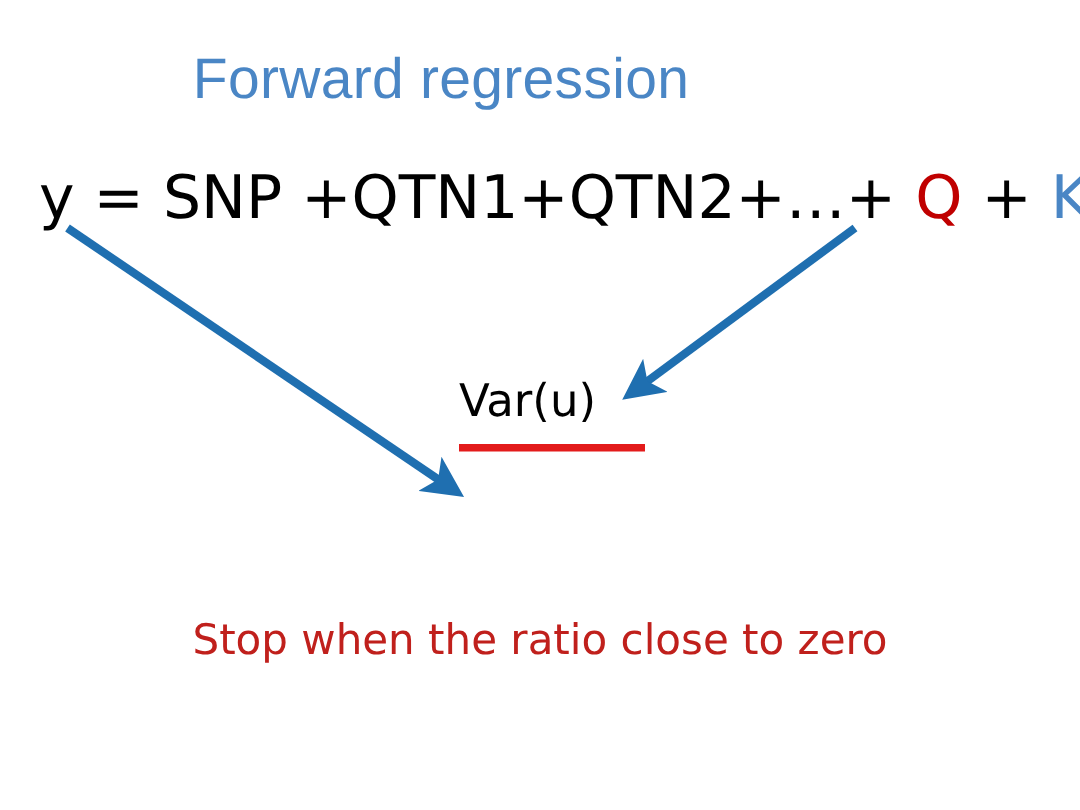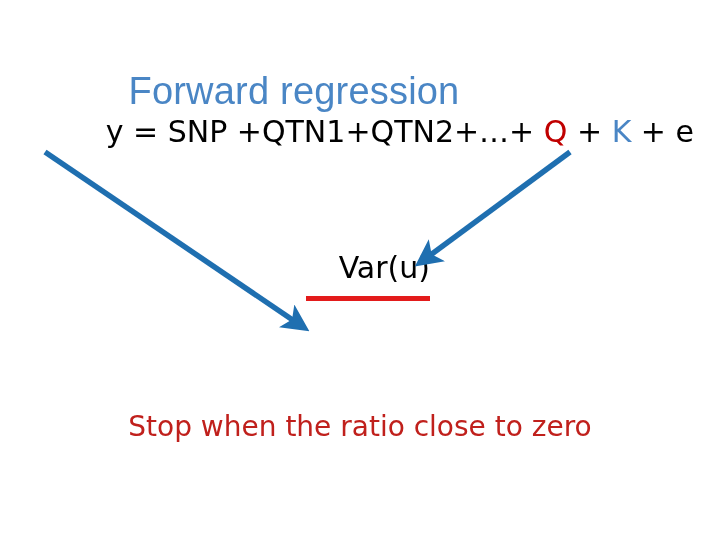--- a/index.html
+++ b/index.html
@@ -26,32 +26,31 @@
     left: 0;
     top: 32px;
     width: 588px;
     text-align: center;
     font-family: "Liberation Sans", sans-serif;
     font-size: 38px;
     font-weight: 400;
     letter-spacing: 0.2px;
     color: #4a86c5;
     white-space: nowrap;
-    margin-top: 38px;
   }
 
   
   #equation {
     position: absolute;
     left: 26px;
     top: 112px;
     width: 668px;
     text-align: right;
     font-family: "DejaVu Sans", sans-serif;
-    font-size: 30px;
+    font-size: 40px;
     font-weight: 400;
     color: #000000;
     white-space: nowrap;
     line-height: 40px;
   }
   #equation .term-q {
     color: #c00000;
   }
   #equation .term-k {
     color: #4a86c5;
@@ -61,21 +60,21 @@
   #fraction {
     position: absolute;
     left: 306px;
     top: 248px;
     width: 124px;
   }
   .frac-line-text {
     font-family: "DejaVu Sans", sans-serif;
     font-size: 30px;
     color: #000000;
-    text-align: right;
+    text-align: left;
     line-height: 40px;
     white-space: nowrap;
   }
   #fraction-bar {
     width: 124px;
     height: 5px;
     background: #e31b1b;
     margin: 8px 0 6px 0;
   }
 

